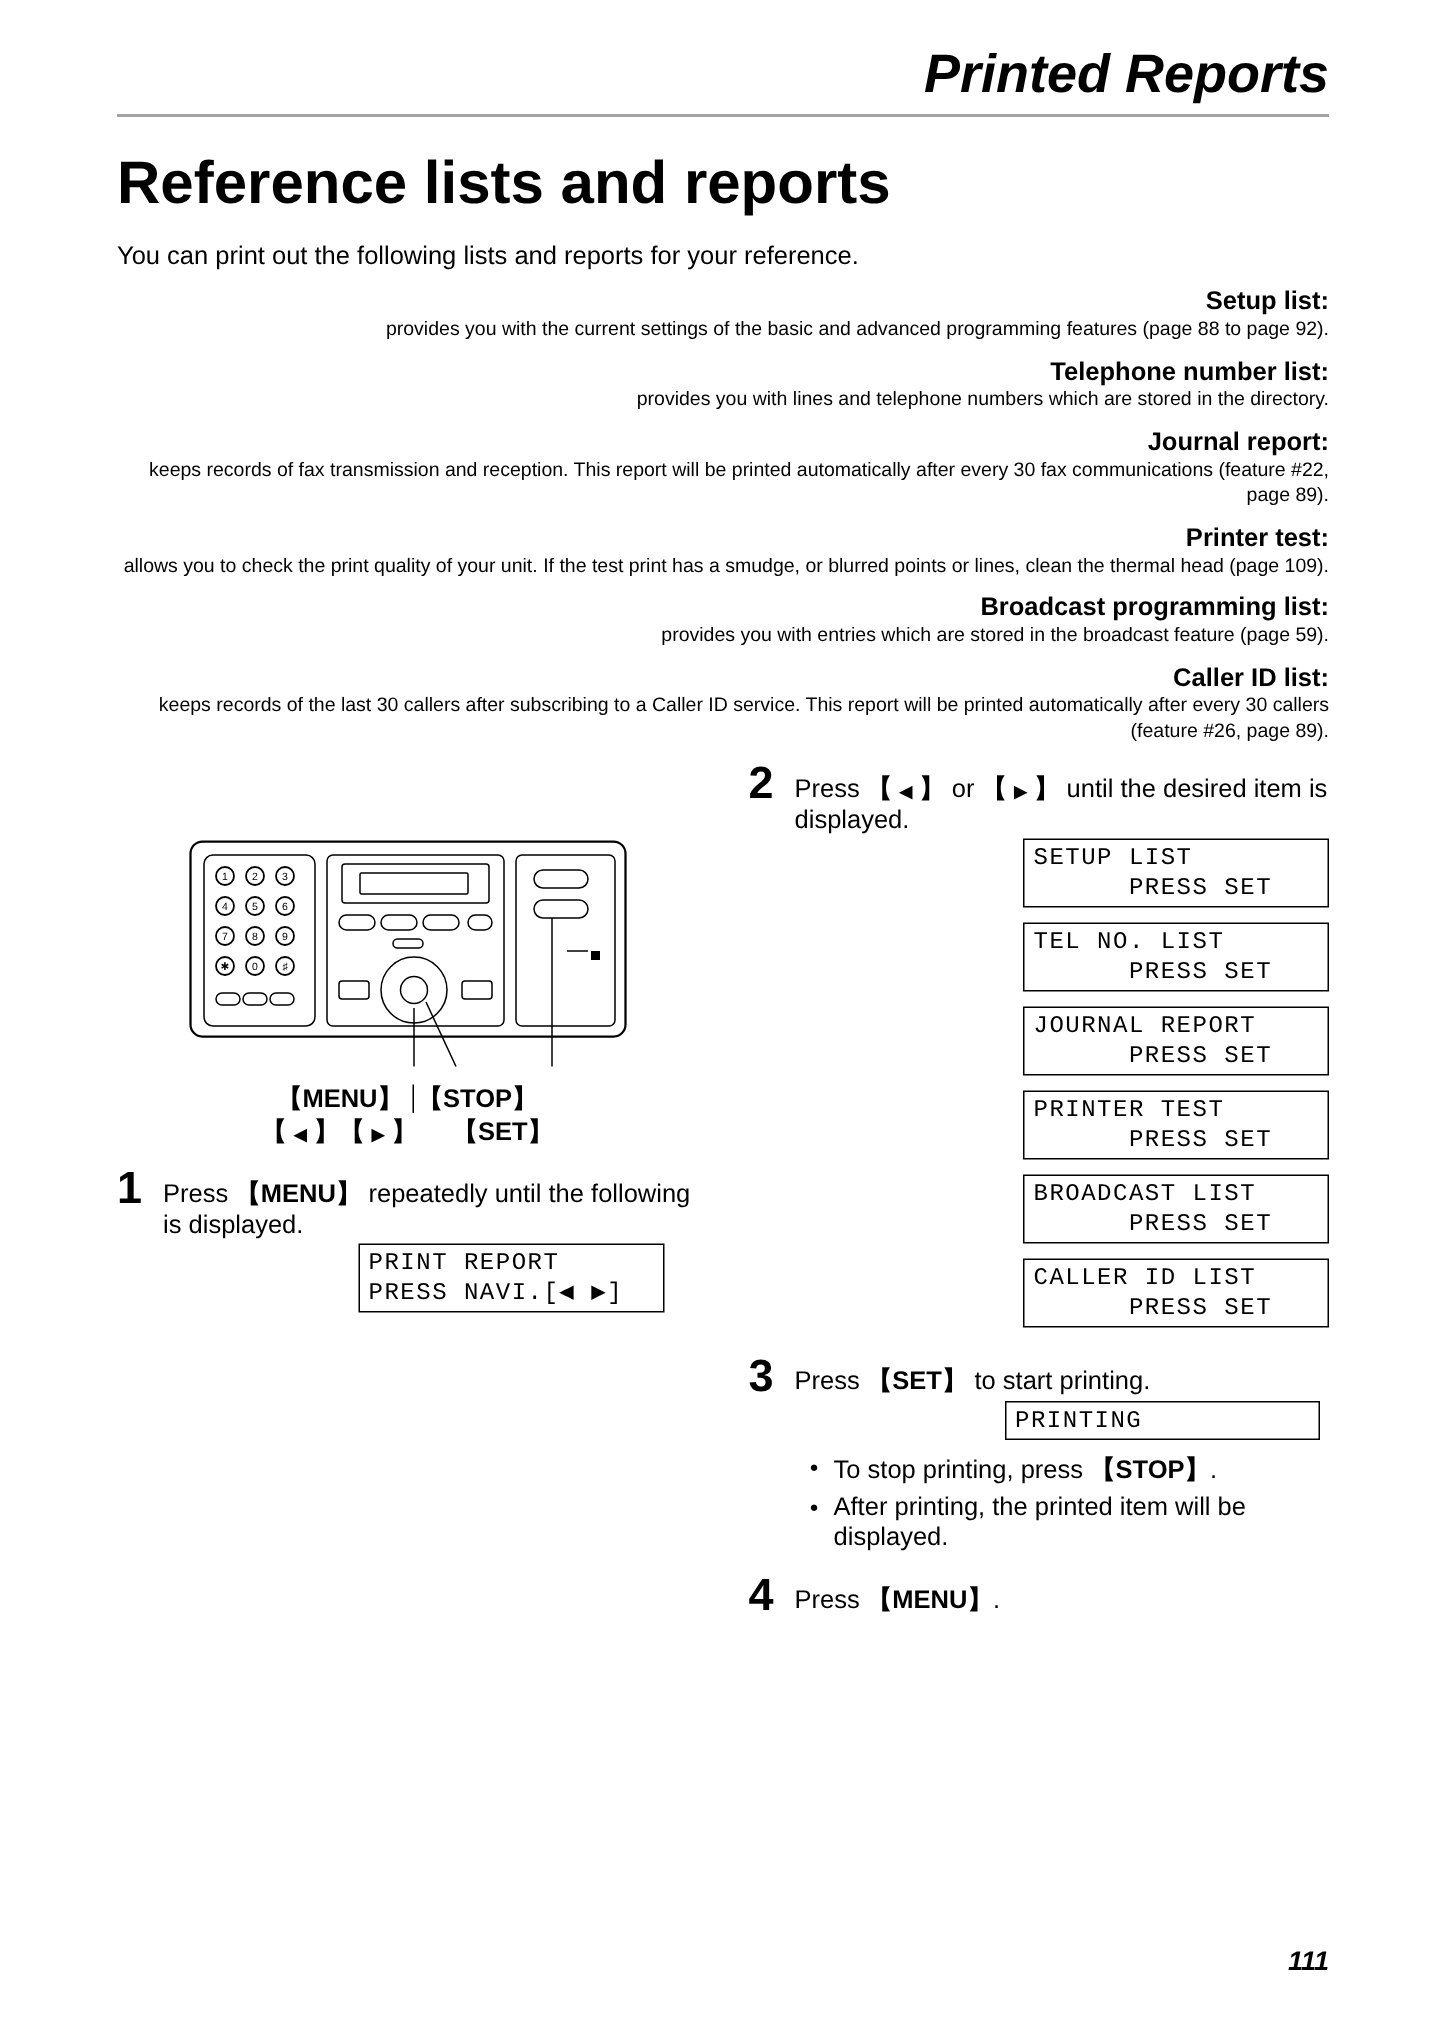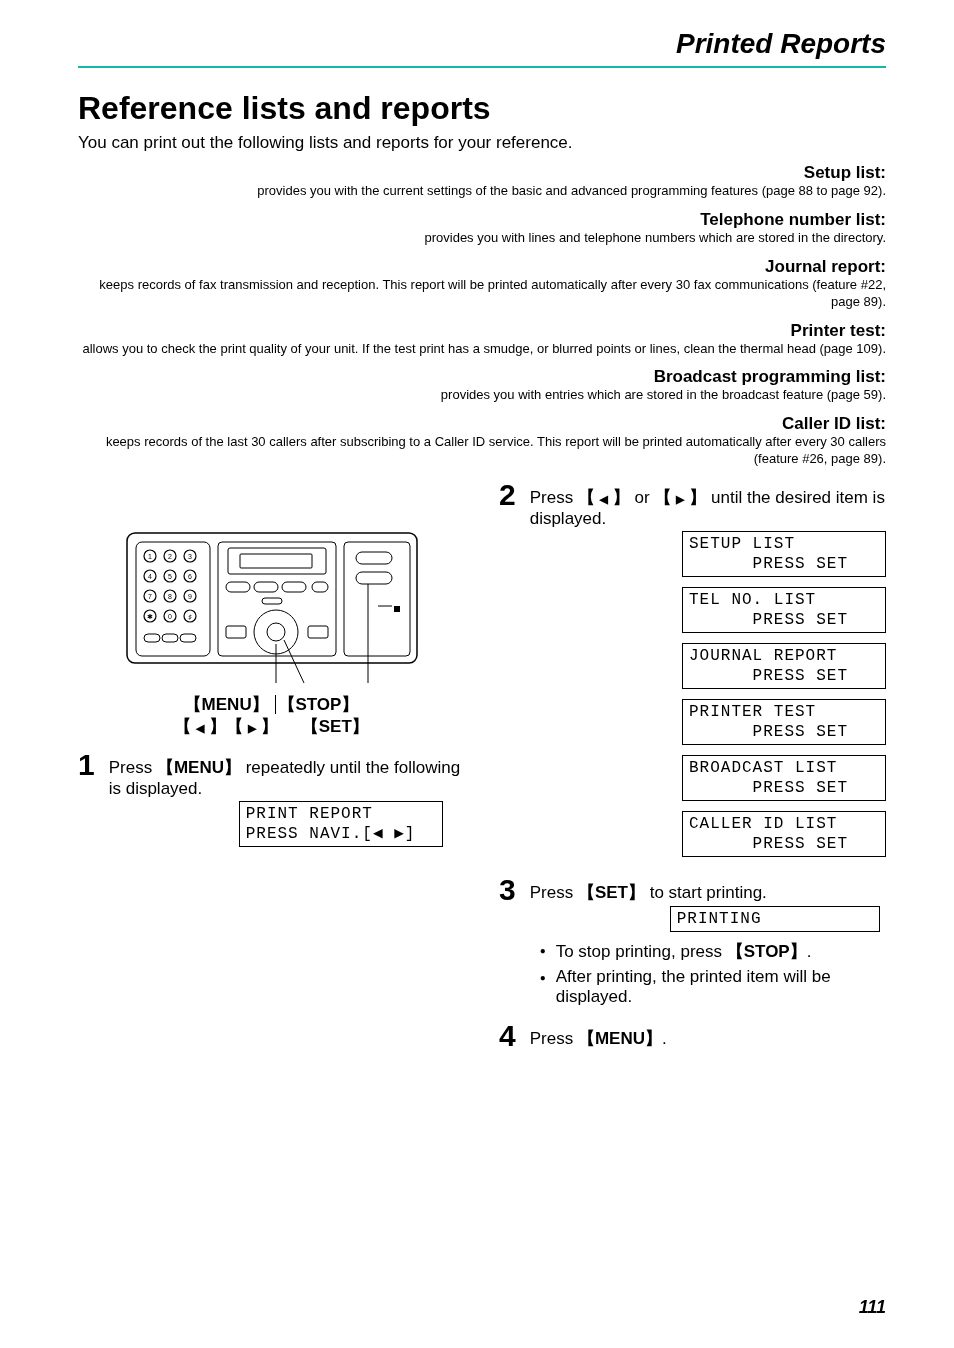--- a/index.html
+++ b/index.html
@@ -7,31 +7,31 @@
     width: 954px;
     height: 1348px;
     font-family: Arial, Helvetica, sans-serif;
     background: #fff;
     color: #000;
     position: relative;
     padding: 28px 68px 0 78px;
   }
   .top-title {
     text-align: right;
-    font-size: 28px;
+    font-size: 36px;
     font-weight: bold;
     font-style: italic;
-    border-bottom: 2px solid #14b8a6;
+    border-bottom: 2px solid #a3a3a3;
     padding-bottom: 6px;
     margin-bottom: 22px;
   }
   .h1 {
-    font-size: 32px;
-    font-weight: bold;
-    margin-bottom: 6px;
+    font-size: 40px;
+    font-weight: bold;
+    margin-bottom: 16px;
   }
   .intro {
     font-size: 17px;
     margin-bottom: 10px;
   }
   .block { margin-bottom: 10px; text-align: right; }
   .bh { font-size: 17px; font-weight: bold; }
   .bt { font-size: 13px; line-height: 1.3; }
   .cols {
     display: flex;

